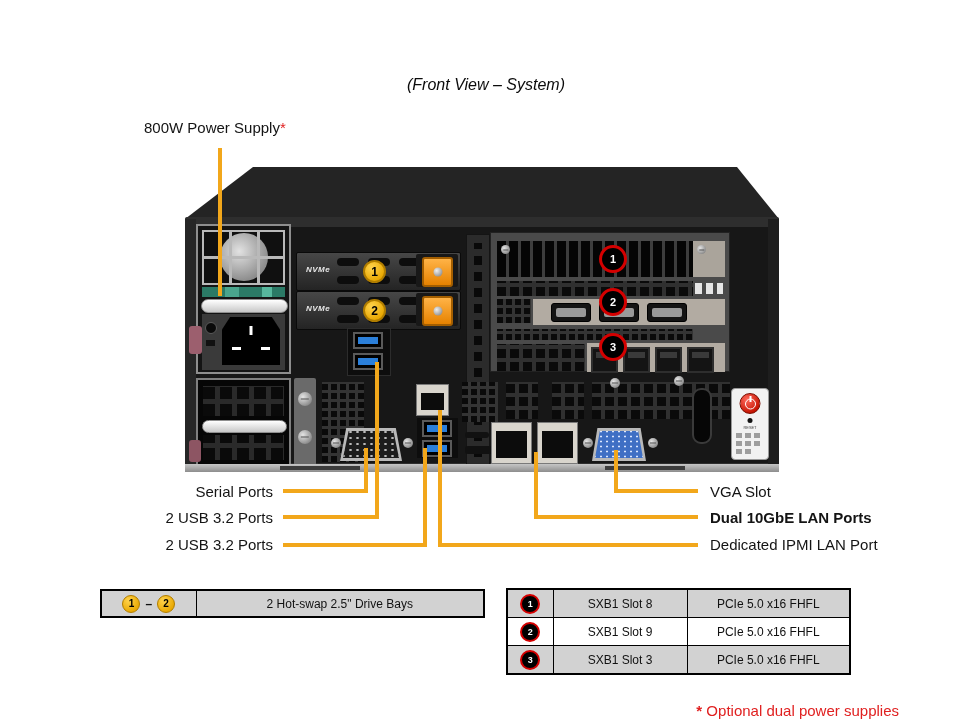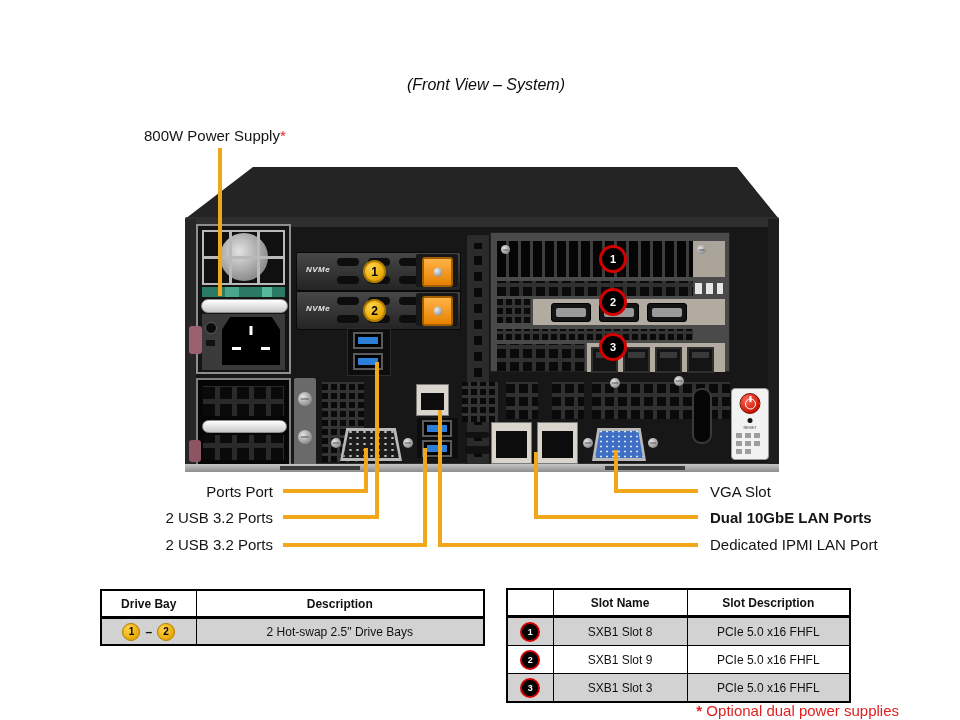--- a/index.html
+++ b/index.html
@@ -86,21 +86,21 @@
   .footnote{position:absolute;top:702px;right:61px;font-size:15px;color:#e02020;}
   .footnote b{font-weight:bold;}
 </style>
 </head>
 <body>
 
 <div class="canvas">
 
   <div class="title">(Front View – System)</div>
 
-  <div class="callout-label" style="left:144px;top:128px;">
+  <div class="callout-label" style="left:144px;top:120px;">
     <span>800W Power Supply</span><span class="red">*</span>
   </div>
 
   <svg class="abs" style="left:0;top:0;" width="960" height="230">
     <polygon points="253,167 737,167 779,219 185,219" fill="#242424"></polygon>
   </svg>
   <div class="front-face"></div>
   <div class="recess"></div>
   <div class="edge-col" style="left:185px;background:#262626;"></div>
   <div class="edge-col" style="left:768px;background:#1e1e1e;"></div>
@@ -303,62 +303,53 @@
   <div class="gline" style="left:283px;top:515px;width:96px;height:4px;"></div>
   <div class="gline" style="left:423px;top:448px;width:4px;height:99px;"></div>
   <div class="gline" style="left:283px;top:543px;width:144px;height:4px;"></div>
   <div class="gline" style="left:614px;top:450px;width:4px;height:43px;"></div>
   <div class="gline" style="left:614px;top:489px;width:84px;height:4px;"></div>
   <div class="gline" style="left:534px;top:452px;width:4px;height:67px;"></div>
   <div class="gline" style="left:534px;top:515px;width:164px;height:4px;"></div>
   <div class="gline" style="left:438px;top:410px;width:4px;height:137px;"></div>
   <div class="gline" style="left:438px;top:543px;width:260px;height:4px;"></div>
 
-  <div class="callout-label" style="right:687px;top:484px;text-align:right;">Ports Port</div>
+  <div class="callout-label" style="right:687px;top:484px;text-align:right;">Serial Ports</div>
   <div class="callout-label" style="right:687px;top:510px;text-align:right;">2 USB 3.2 Ports</div>
   <div class="callout-label" style="right:687px;top:537px;text-align:right;">2 USB 3.2 Ports</div>
   <div class="callout-label" style="left:710px;top:484px;">VGA Slot</div>
   <div class="callout-label" style="left:710px;top:510px;font-weight:bold;">Dual 10GbE LAN Ports</div>
   <div class="callout-label" style="left:710px;top:537px;">Dedicated IPMI LAN Port</div>
 
   <table class="dtable" style="border:2px solid #000;">
     <colgroup>
         <col style="width:95px">
         <col>
       </colgroup>
     <tbody>
-        <tr>
-      <th>Drive Bay</th>
-      <th>Description</th>
-    </tr>
     <tr class="row-gray">
       <td>
         <div class="bay-cell">
           <span class="ycircle">1</span>
           <span class="dash">–</span>
           <span class="ycircle">2</span>
         </div>
       </td>
       <td>2 Hot-swap 2.5" Drive Bays</td>
     </tr>
   </tbody>
     </table>
 
   <table class="stable" style="border:2px solid #000;">
     <colgroup>
         <col style="width:46px">
         <col style="width:134px">
         <col>
       </colgroup>
     <tbody>
-        <tr>
-      <th></th>
-      <th>Slot Name</th>
-      <th>Slot Description</th>
-    </tr>
     <tr class="row-gray">
       <td>
             <div class="icon-cell">
               <span class="rcircle">1</span>
             </div>
           </td>
       <td>SXB1 Slot 8</td>
       <td>PCIe 5.0 x16 FHFL</td>
     </tr>
     <tr>

